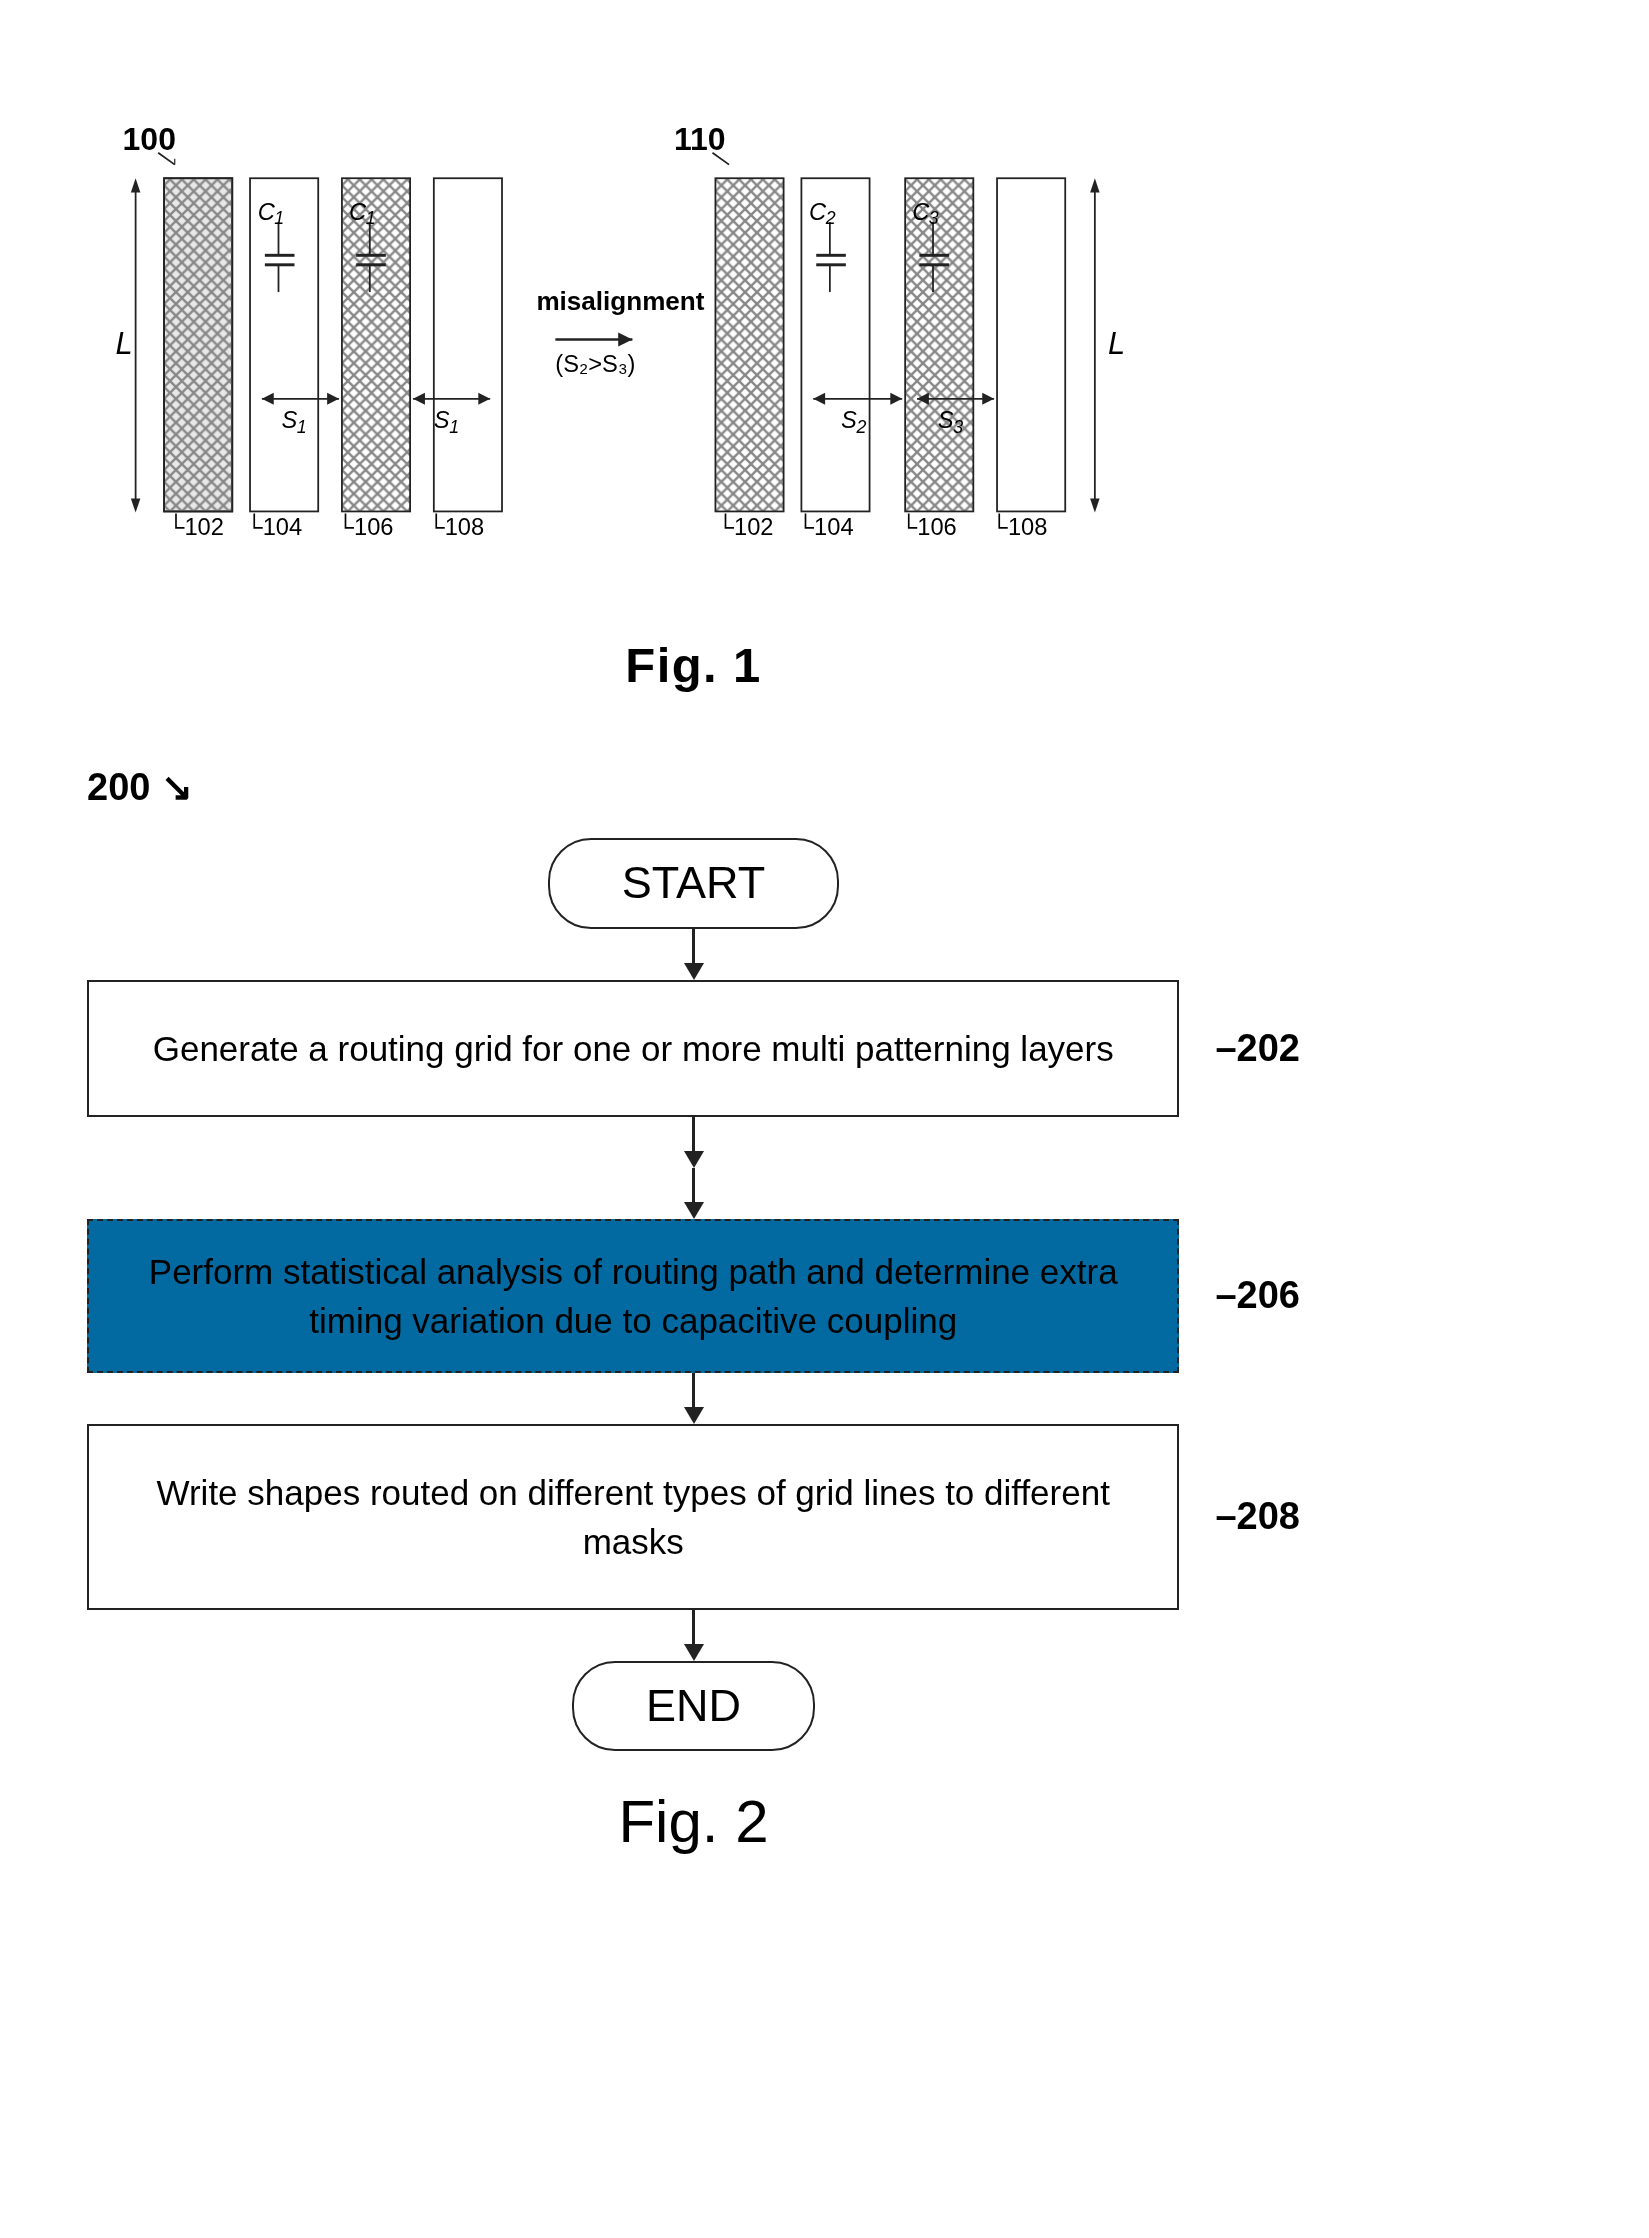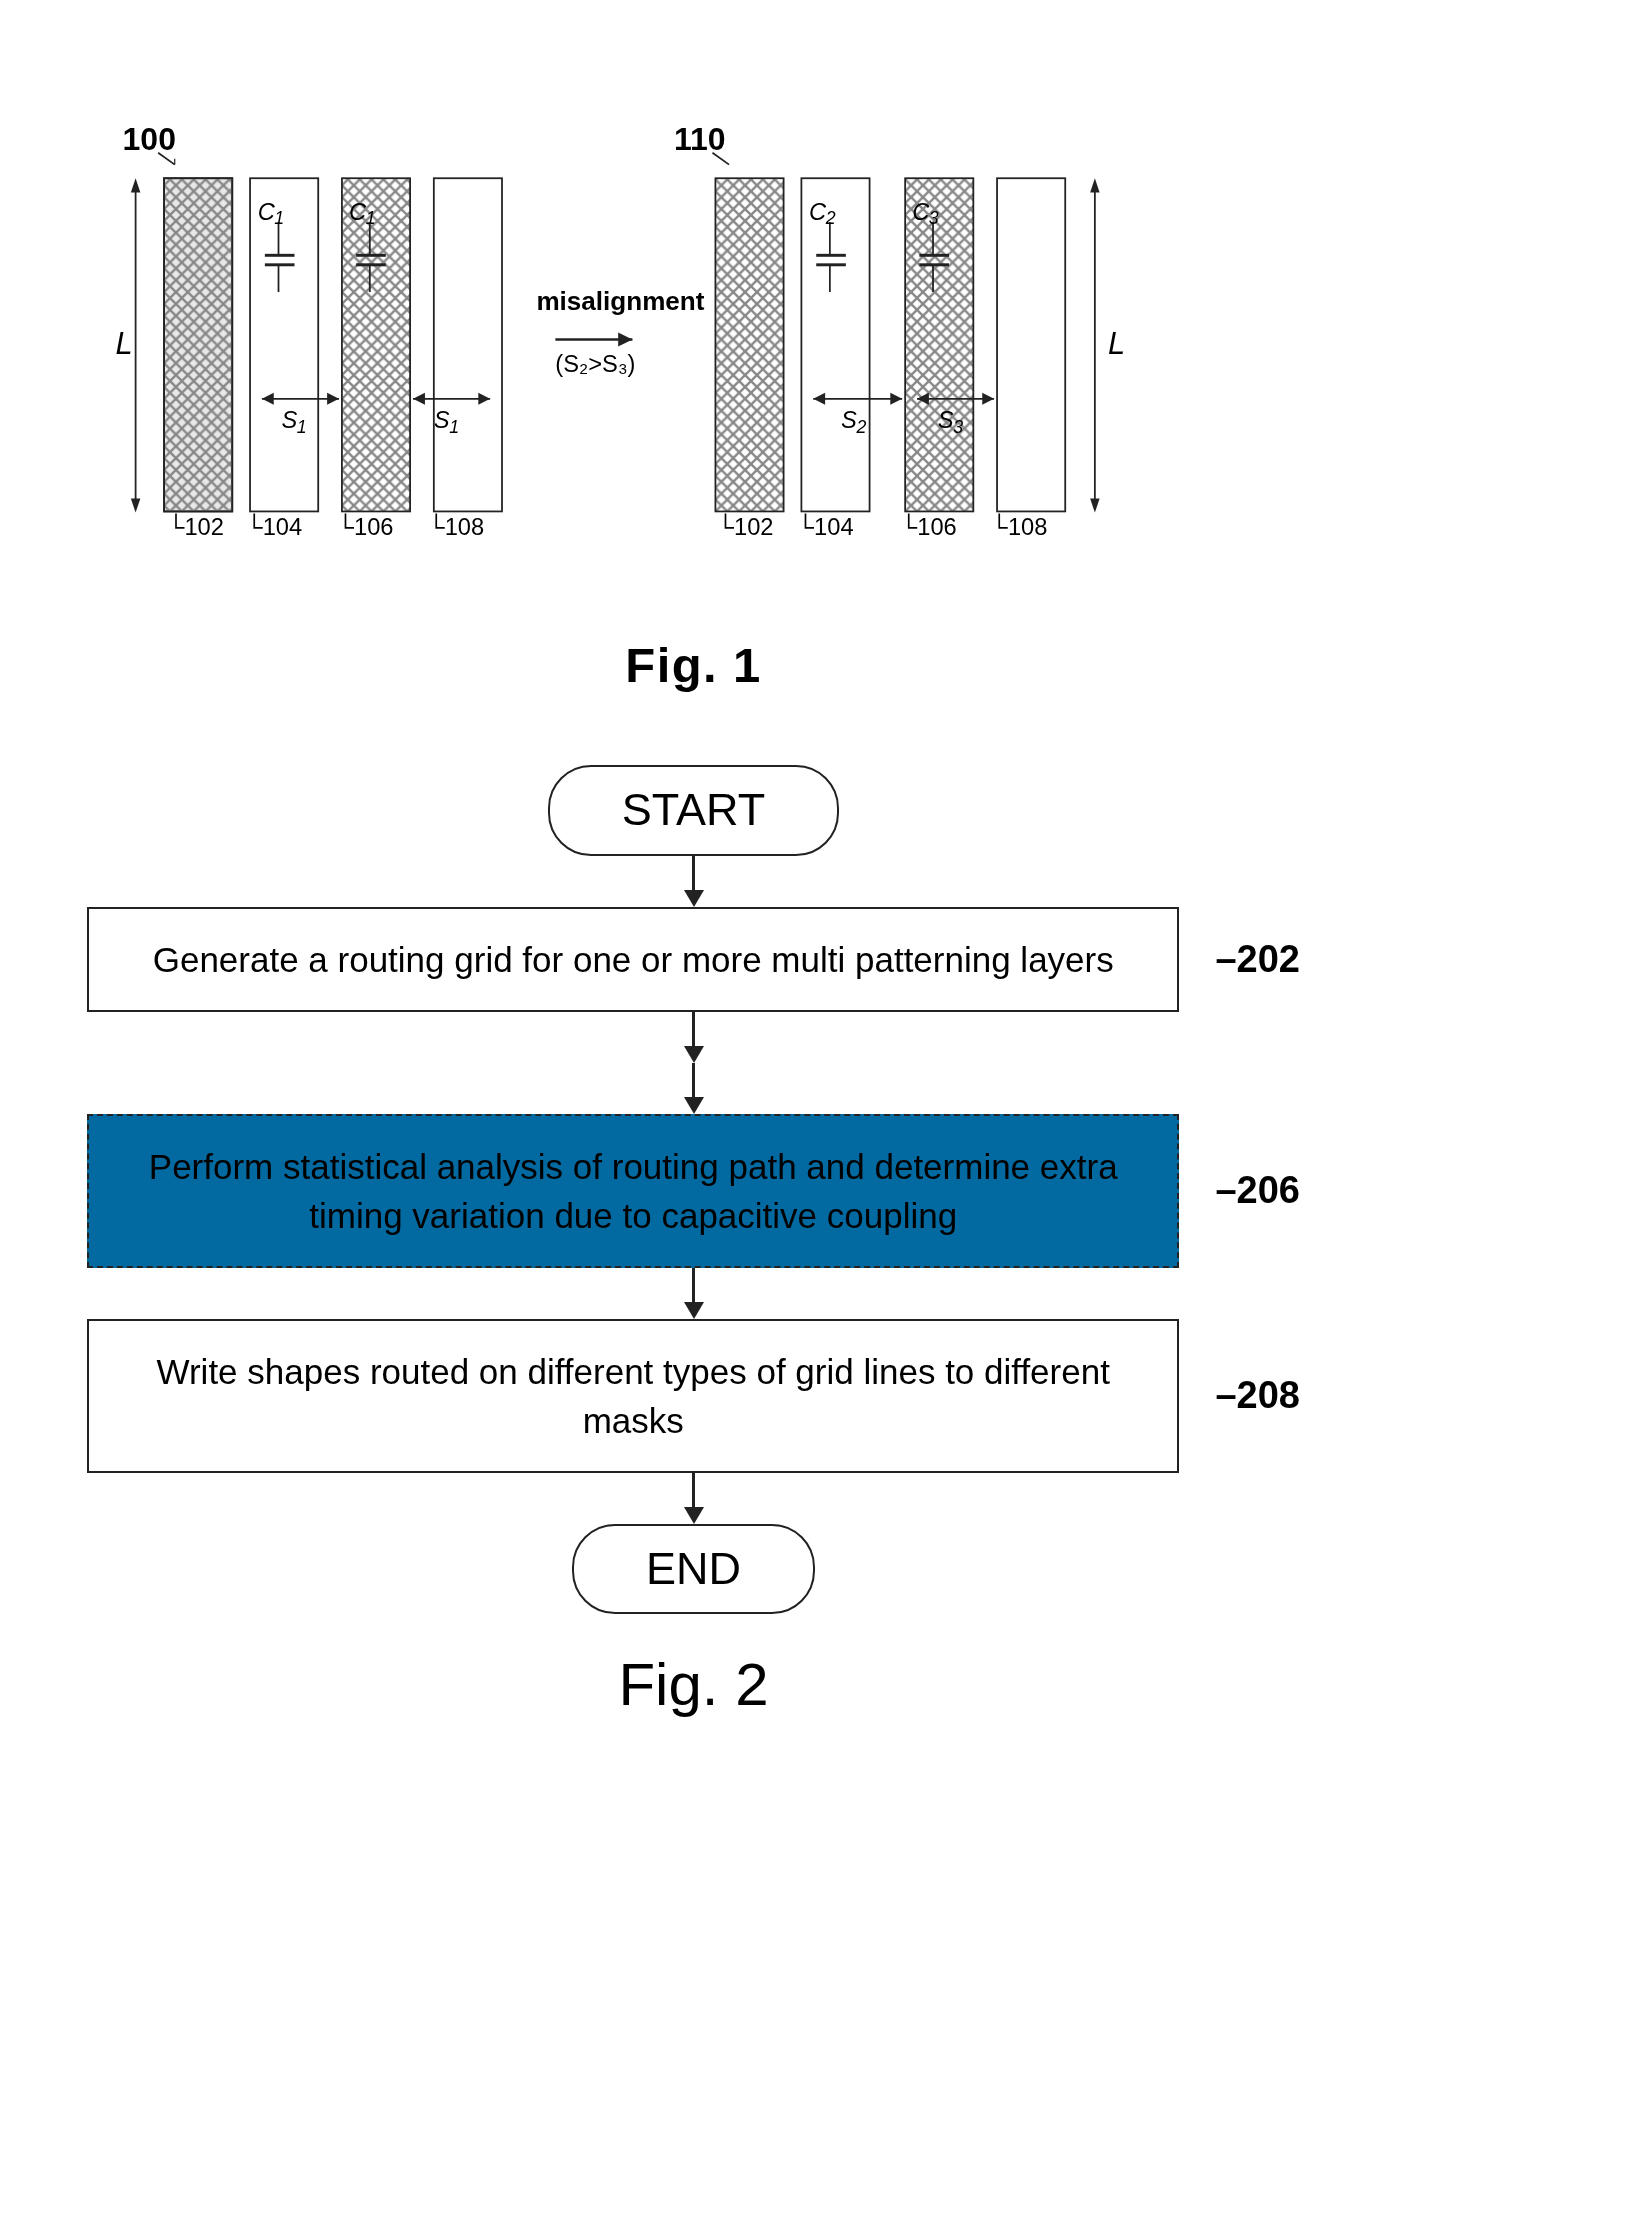--- a/index.html
+++ b/index.html
@@ -91,21 +91,21 @@
     .flow-box-row {
       display: flex;
       align-items: center;
       width: 100%;
       justify-content: center;
       gap: 0;
     }
 
     .flow-box {
       border: 2.9px solid #222;
-      padding: 26px 43px;
+      padding: 42px 43px;
       font-size: 35px;
       background: #fff;
       text-align: center;
       line-height: 1.4;
       max-width: 1140px;
       width: 1140px;
     }
 
     .flow-box-dashed {
       border: 2.9px dashed #222;
@@ -261,20 +261,23 @@
       <text x="1063" y="720" font-size="40" font-family="Arial">└102</text>
       <text x="1198" y="720" font-size="40" font-family="Arial">└104</text>
       <text x="1372" y="720" font-size="40" font-family="Arial">└106</text>
       <text x="1525" y="720" font-size="40" font-family="Arial">└108</text>
     </svg>
 
     <div class="fig1-label">Fig. 1</div>
   </div>
 
   <div class="fig2-section">
+    <div class="fig2-ref">
+      <span>200</span><span style="font-size:38px"> ↘</span>
+    </div>
 
     <div class="flowchart">
 
       <div class="start-end-box">
         <span>START</span>
       </div>
 
       <div class="flow-arrow">
         <div class="flow-arrow-line"></div>
         <div class="flow-arrow-head"></div>

